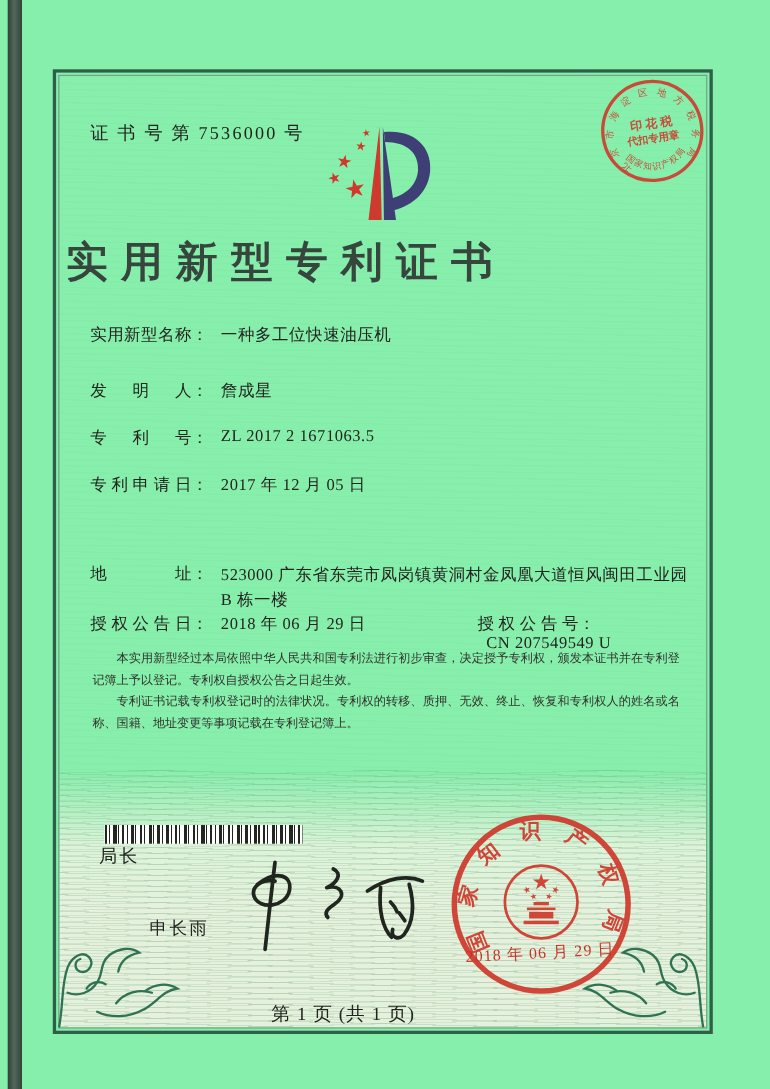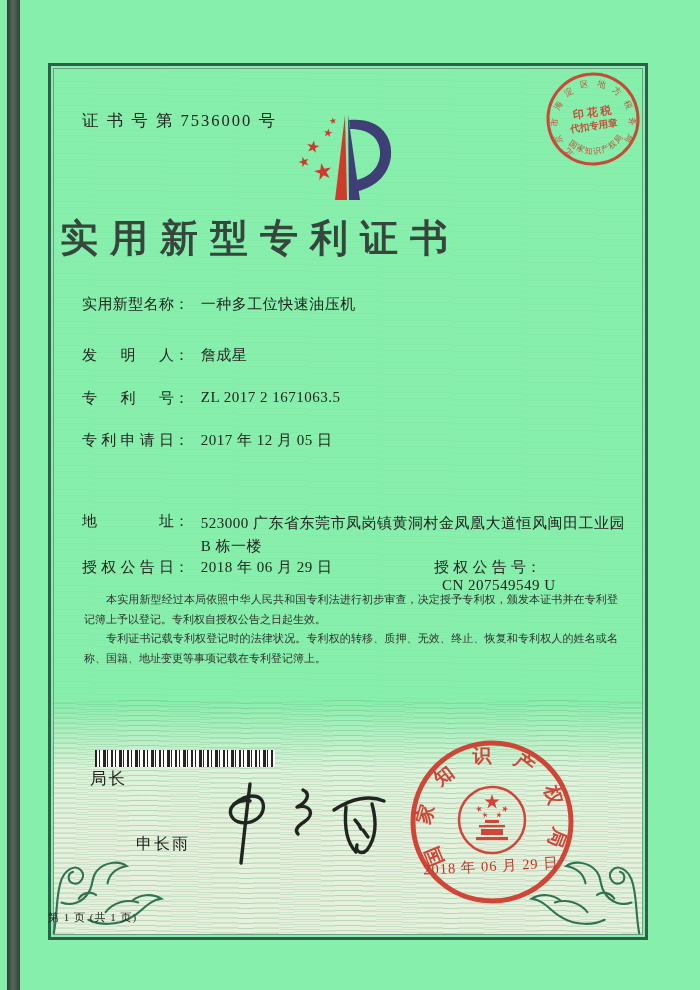--- a/index.html
+++ b/index.html
@@ -40,22 +40,22 @@
   .director{position:absolute;left:90px;top:768px;font-size:16.5px;letter-spacing:2px;z-index:4;}
   .director-name{position:absolute;left:90px;top:834px;font-size:16px;letter-spacing:2px;z-index:4;margin-left:46px;}
   .sig{position:absolute;left:200px;top:770px;z-index:4;}
   .seal{position:absolute;left:402px;top:732px;z-index:5;opacity:.92;}
   .seal-date{position:absolute;left:406px;top:857px;width:170px;text-align:center;z-index:6;
              color:#c53526;font-size:14.5px;letter-spacing:1px;transform:rotate(-3deg);}
   .stamp{position:absolute;left:542px;top:68px;z-index:5;transform:rotate(-8deg);opacity:.9;}
   .orn{position:absolute;z-index:3;}
   .orn.left{left:50px;top:843px;}
   .orn.right{left:528px;top:843px;transform:scaleX(-1);}
-  .footer{position:absolute;left:48px;top:910px;width:528px;text-align:left;
-          font-size:11px;letter-spacing:1px;z-index:4;}
+  .footer{position:absolute;left:48px;top:910px;width:528px;text-align:center;
+          font-size:17px;letter-spacing:1px;z-index:4;}
   svg text{font-family:"Liberation Serif","DejaVu Serif",serif;}
 </style>
 </head>
 <body>
 
 <div class="page">
 
   <div class="spine"></div>
   <div class="frame-fill"></div>
   <div class="green-zone"></div>

